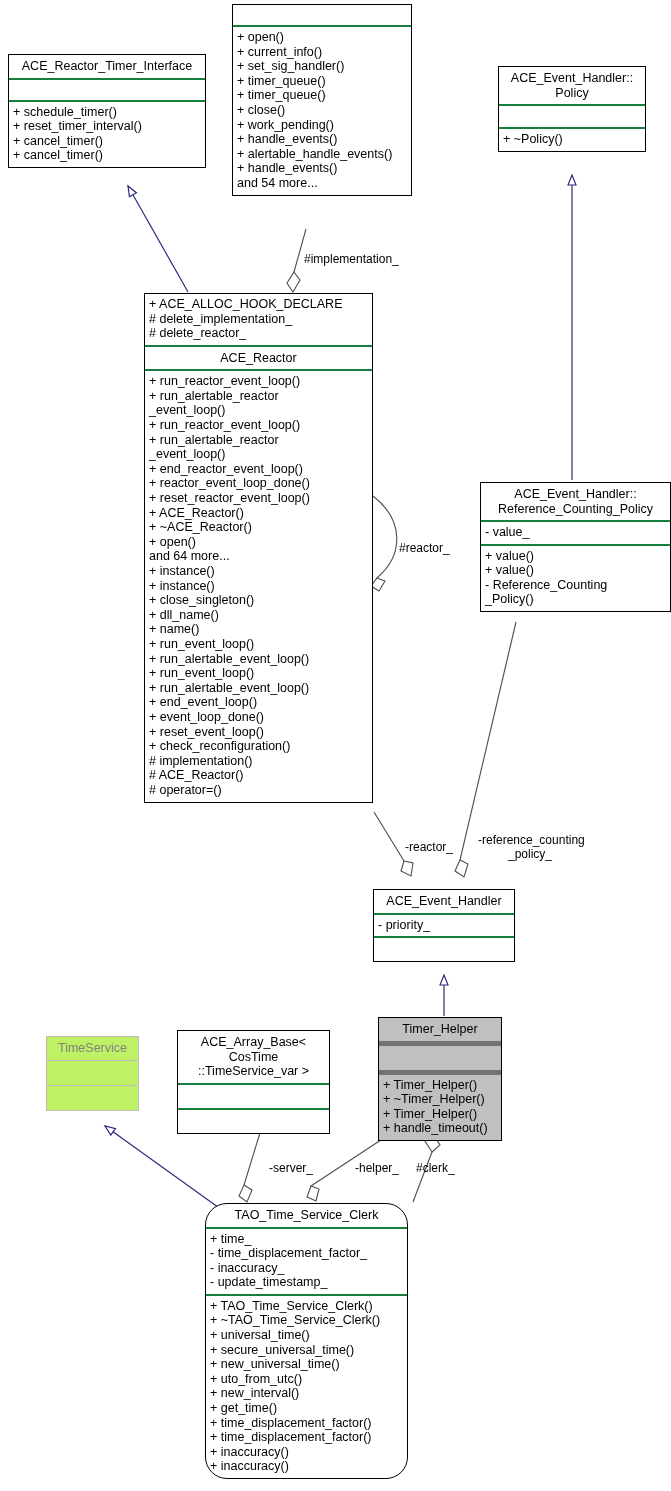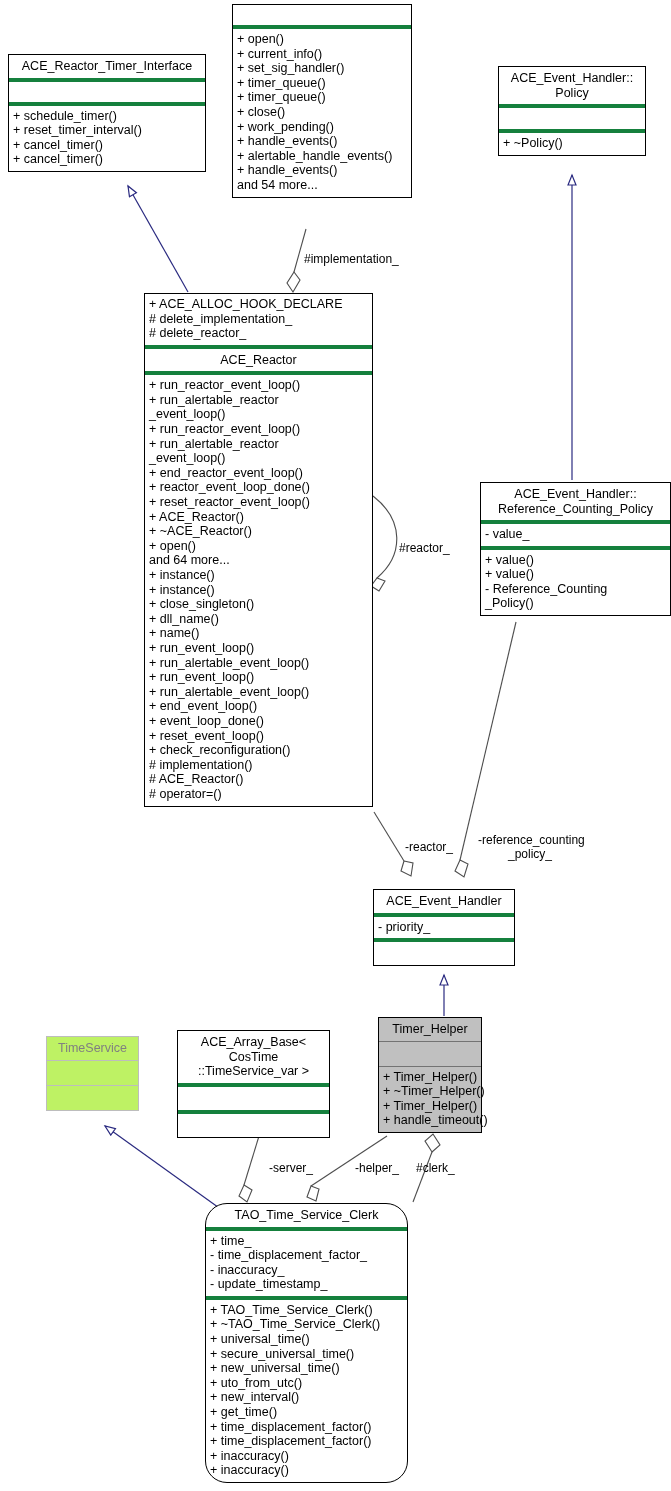--- a/index.html
+++ b/index.html
@@ -2,30 +2,30 @@
 <html><head>
 <meta charset="utf-8">
 <style>
   html,body{margin:0;padding:0;background:#ffffff;}
   body{font-family:"Liberation Sans","DejaVu Sans",sans-serif;}
   #canvas{position:relative;width:671px;height:1491px;overflow:hidden;background:#fff;}
   svg.edges{position:absolute;left:0;top:0;width:671px;height:1491px;pointer-events:none;}
 
   .umlbox{position:absolute;box-sizing:border-box;background:#ffffff;border:1px solid #000;
           border-width:1px;}
-  .umlbox .sec{border-top:4px solid #15803d;}
+  .umlbox .sec{border-top:2px solid #15803d;}
   .umlbox .sec:first-child{border-top:none;}
   .title{ text-align:center;font-size:12.5px;color:#000;line-height:14.5px;padding:4px 4px 4px 4px;}
   .rows{font-size:12.5px;color:#000;line-height:14.6px;padding:3px 4px 4px 4px;}
   .rows div{white-space:pre;}
   .empty{height:20px;}
 
   
   .filled{background:#c0c0c0;border:1px solid #000;}
-  .filled .sec{border-top:1px solid #737373;}
+  .filled .sec{border-top:5px solid #737373;}
 
   
   .faded{background:#bef264;border:1px solid #bdbdbd;}
   .faded .sec{border-top:1px solid #bdbdbd;}
   .faded .title{color:#808080;}
 
   .elabel{position:absolute;font-size:12px;color:#000;line-height:14px;white-space:pre;text-align:right;}
 </style>
 </head>
 <body>
@@ -196,21 +196,21 @@
   </div>
 
   <div class="umlbox" style="left:373px;top:889px;width:142px;">
     <div class="sec title">ACE_Event_Handler</div>
     <div class="sec rows">
         <div>- priority_</div>
       </div>
     <div class="sec empty" style="height:23px"></div>
   </div>
 
-  <div class="umlbox filled" style="left:378px;top:1017px;width:104px;">
+  <div class="umlbox filled" style="left:378px;top:1017px;width:124px;">
     <div class="sec title">Timer_Helper</div>
     <div class="sec empty" style="height:24px"></div>
     <div class="sec rows">
         <div>+ Timer_Helper()</div>
         <div>+ ~Timer_Helper()</div>
         <div>+ Timer_Helper()</div>
         <div>+ handle_timeout()</div>
       </div>
   </div>
 

